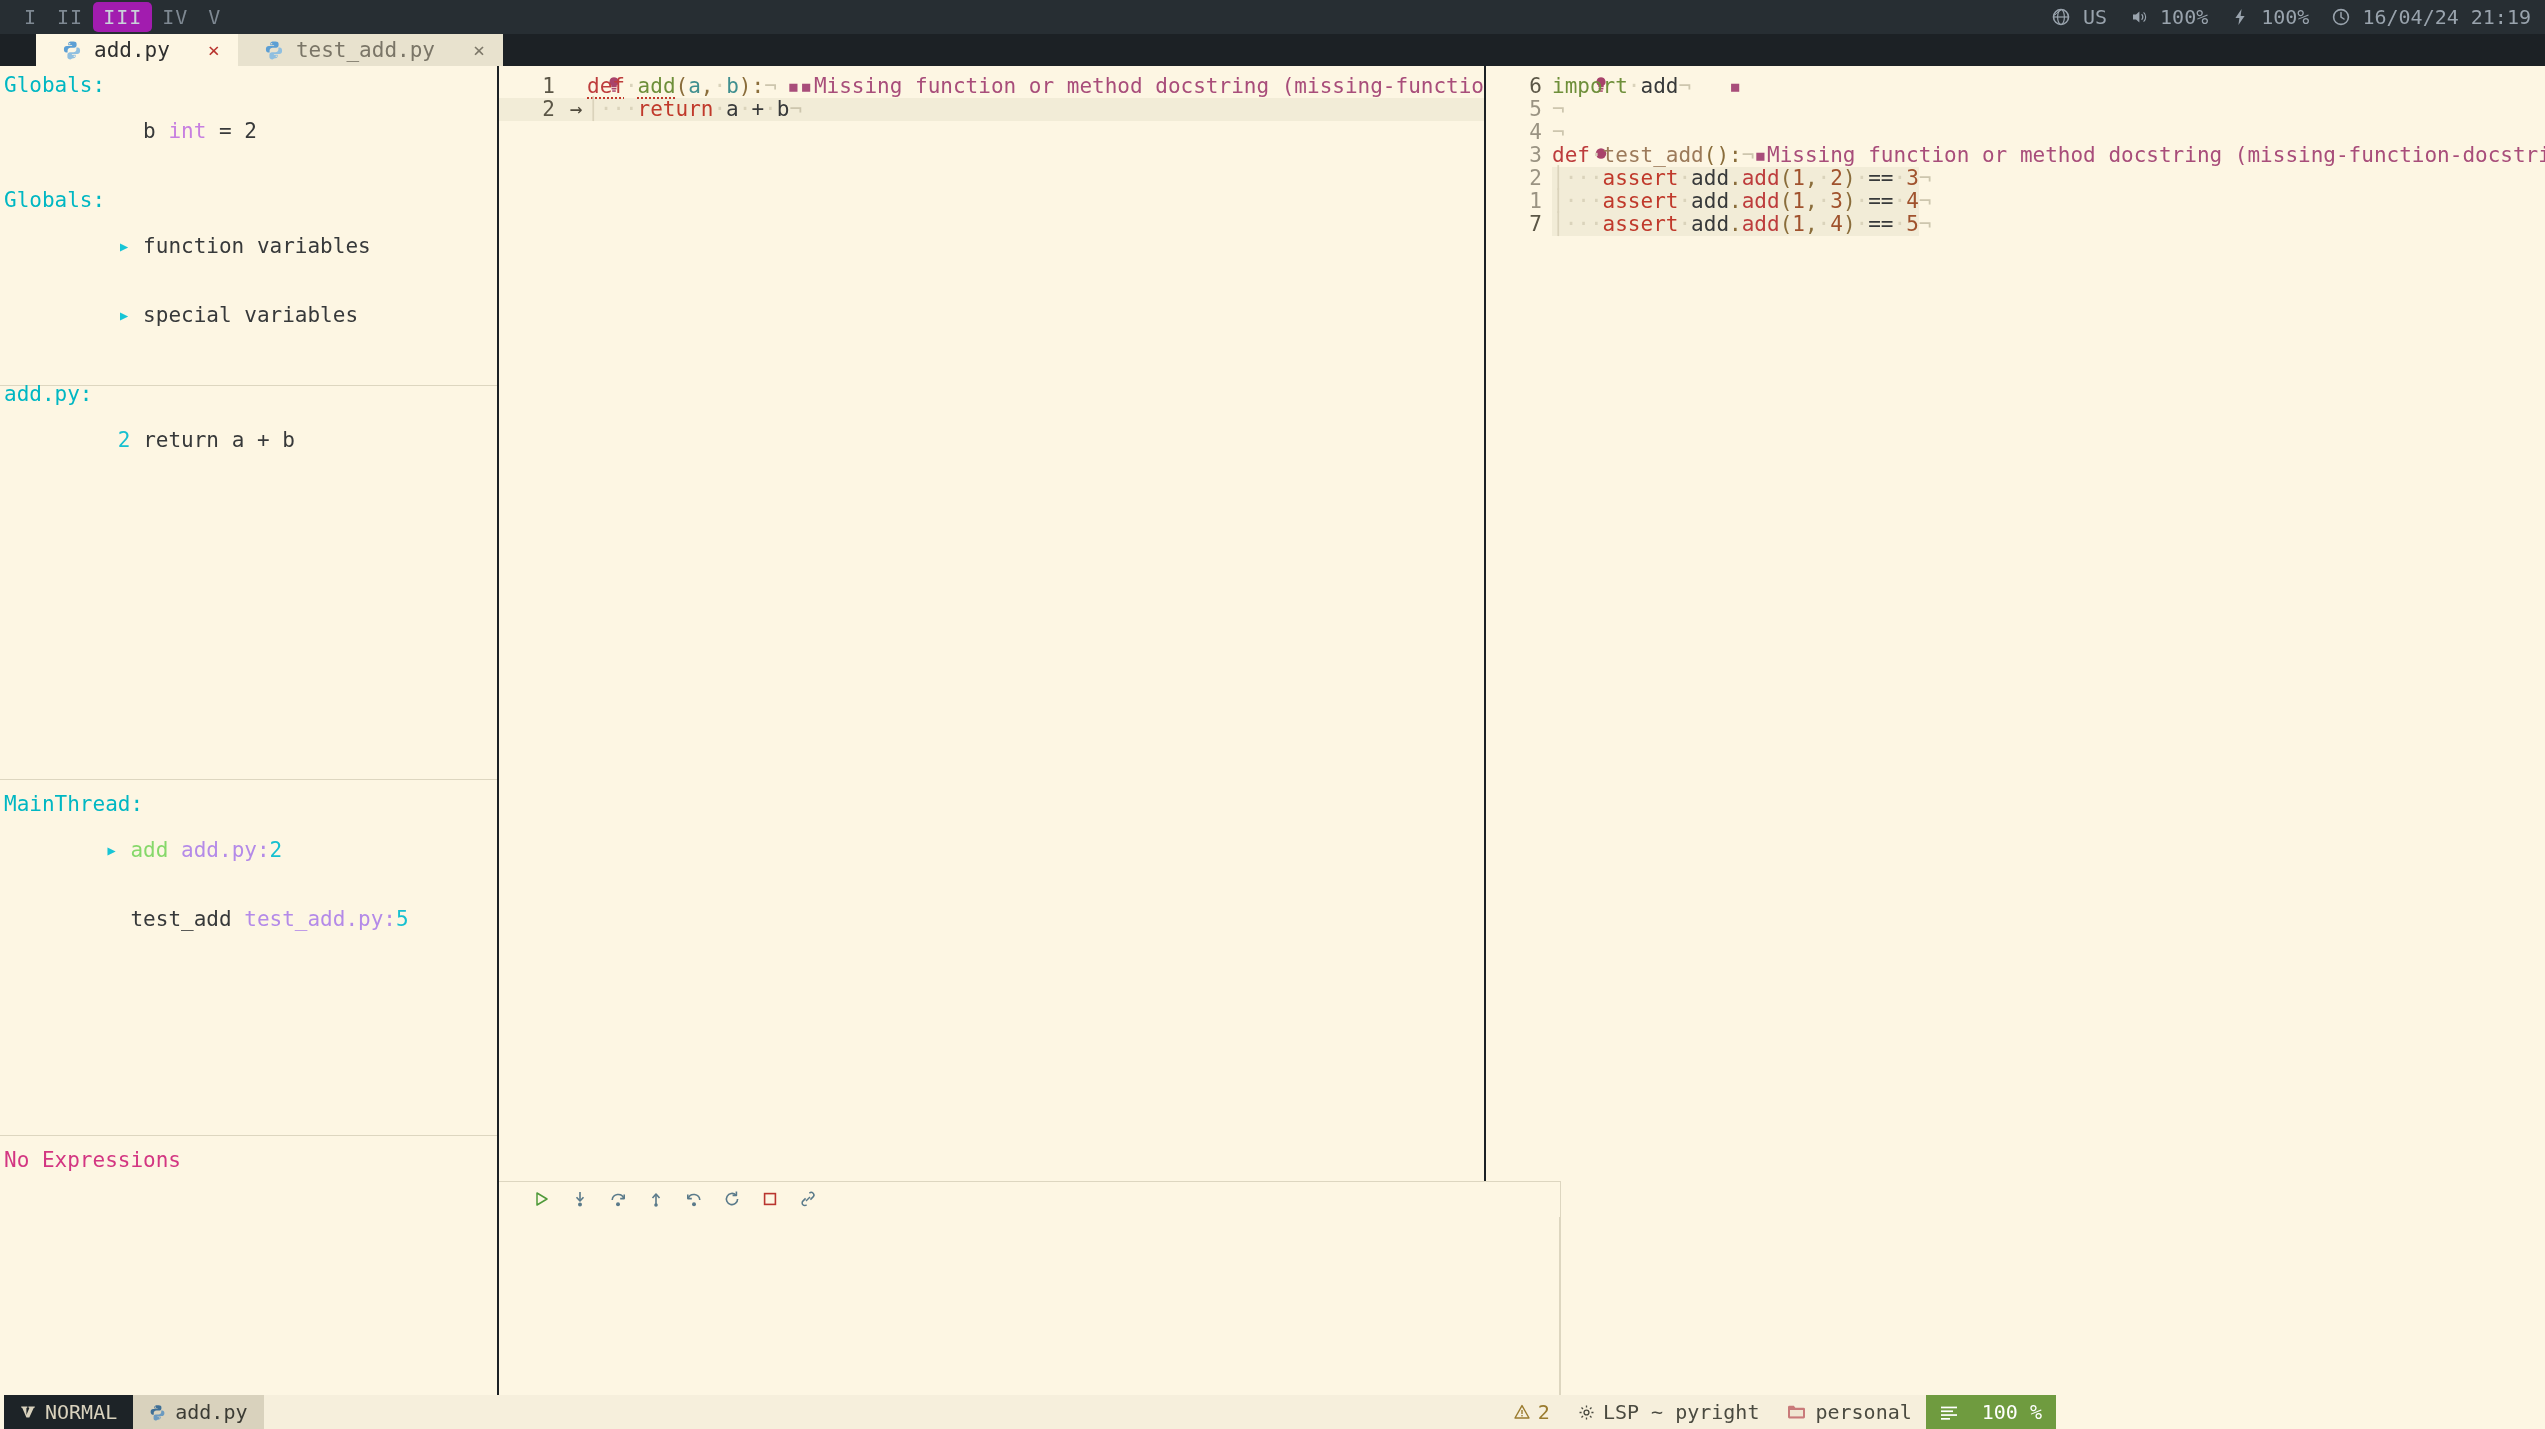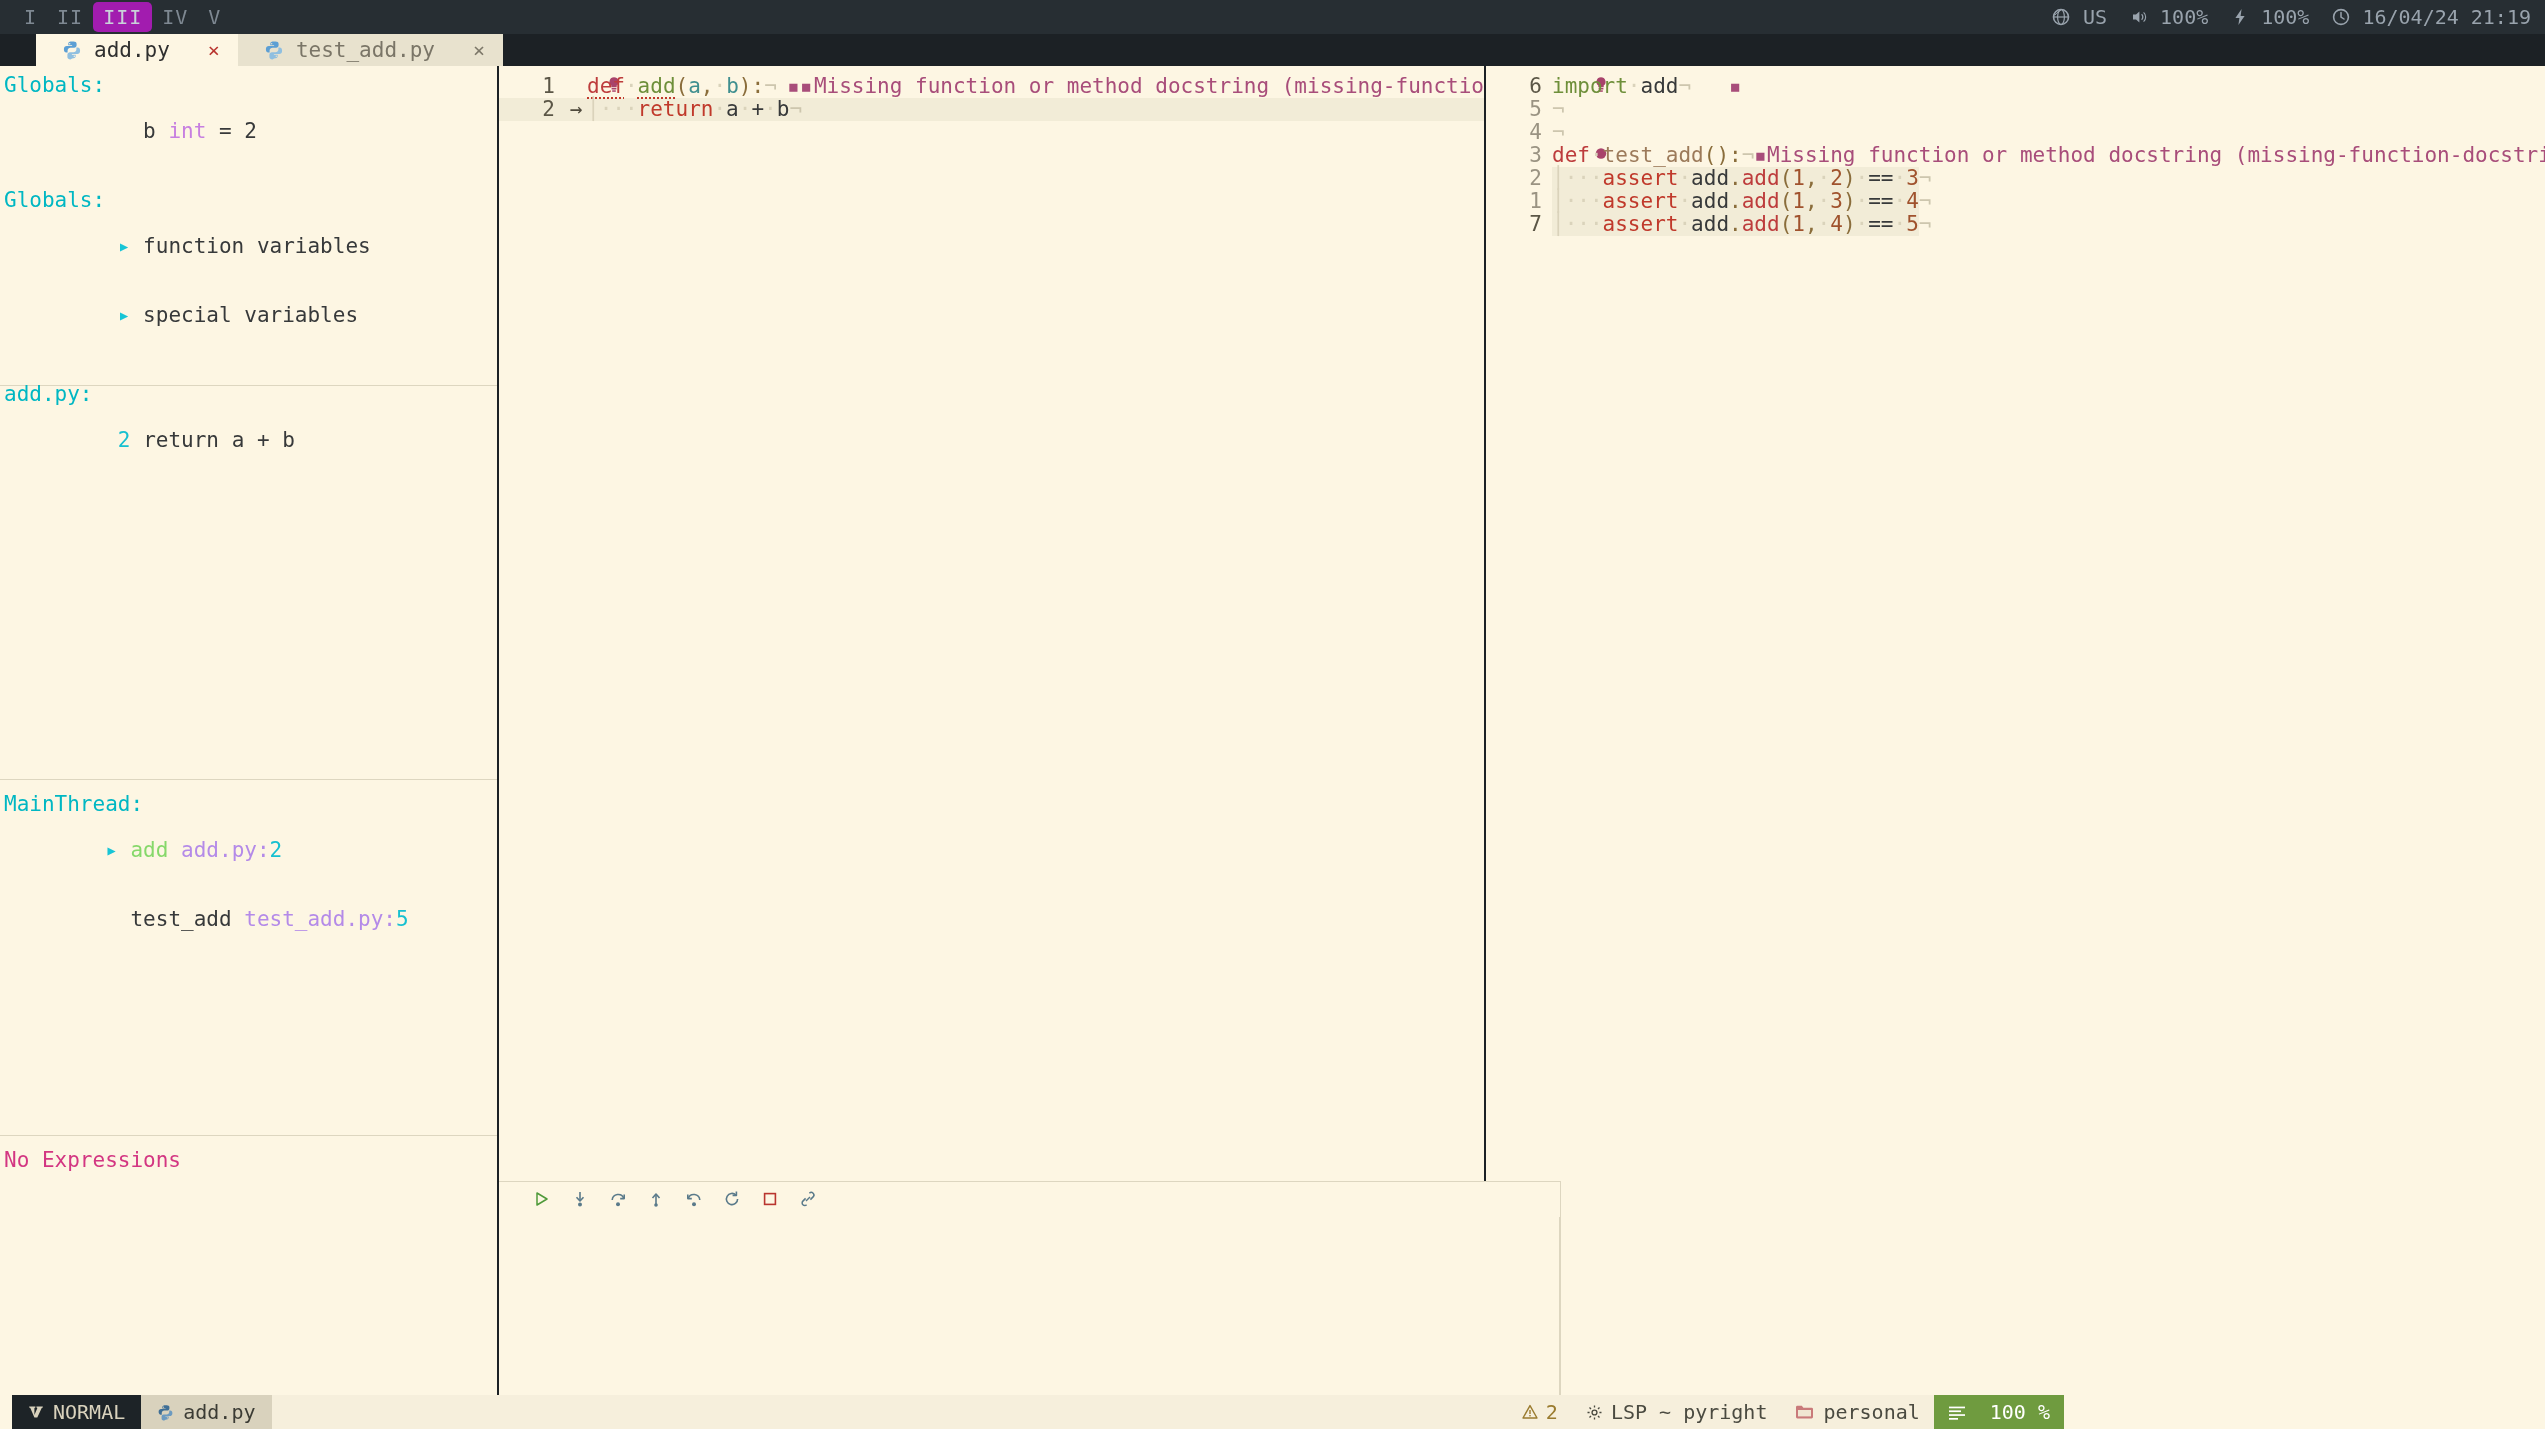--- a/index.html
+++ b/index.html
@@ -117,21 +117,21 @@
     position:absolute;left:499px;top:1217px;width:1060px;height:178px;
     background:#fdf6e3;border-right:1px solid #ddd6c0;
   }
   .console2{
     position:absolute;left:1560px;top:1181px;width:985px;height:214px;
     background:#fdf6e3;border-left:1px solid #ddd6c0;
   }
 
   
   .statusline{
-    position:absolute;left:12px;top:1395px;width:2052px;height:34px;
+    position:absolute;left:4px;top:1395px;width:2052px;height:34px;
     display:flex;align-items:stretch;font-size:20px;
     background:#eae4d0;
   }
   .sl-mode{
     background:#1d2327;color:#d9d2bd;display:flex;align-items:center;gap:9px;
     padding:0 16px;
   }
   .sl-file{
     background:#d9d2bd;color:#3b3b34;display:flex;align-items:center;gap:9px;padding:0 16px;
   }

